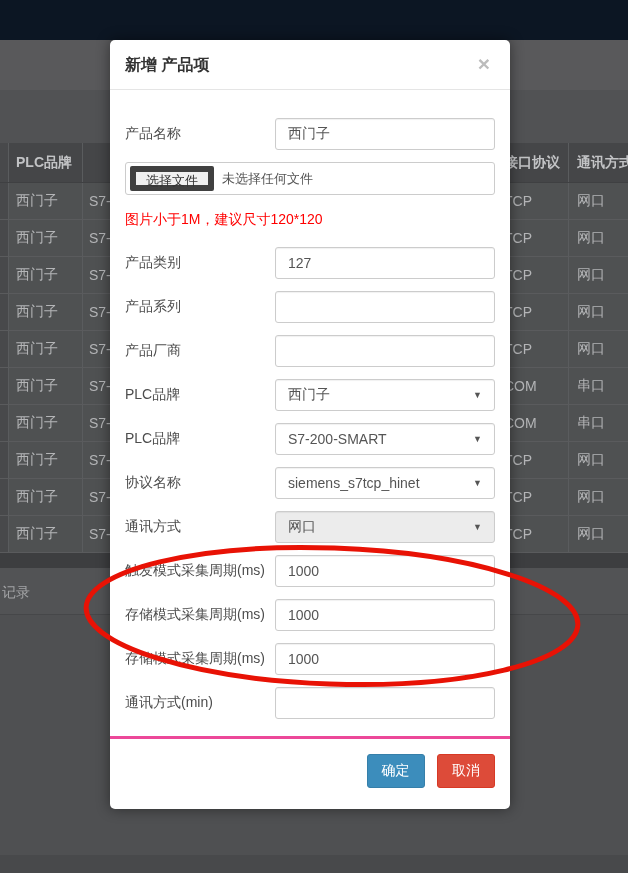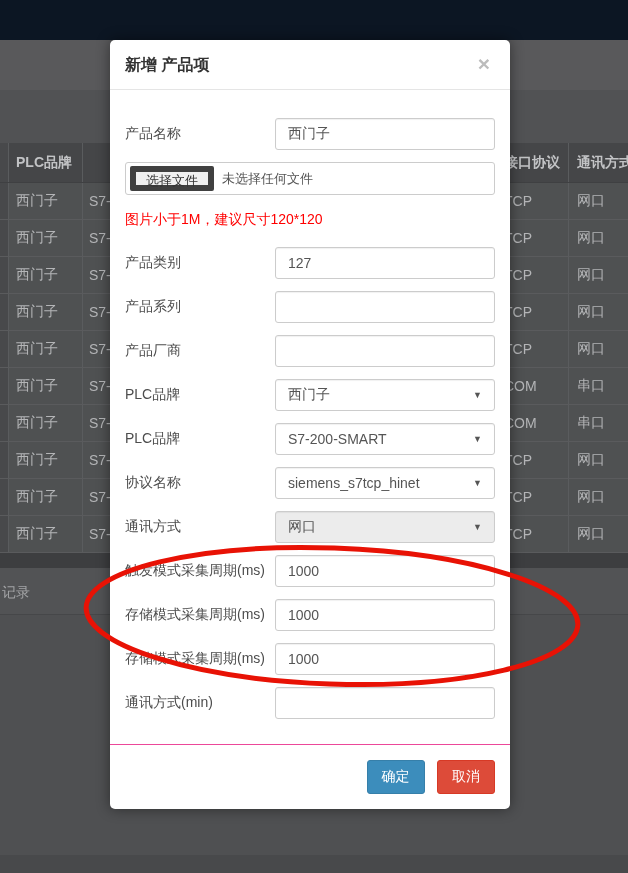--- a/index.html
+++ b/index.html
@@ -50,22 +50,22 @@
   .select .caret{margin-left:auto;font-size:9px;color:#555;}
   .select.disabled{background:#ececec;}
   .file-col{flex:1;}
   .file-box{height:33px;border:1px solid #ccc;border-radius:3px;display:flex;
             align-items:center;padding-left:4px;box-sizing:border-box;}
   .file-btn{height:25px;border:6px solid #404040;background:#f0f0f0;border-radius:2px;
             font-size:13px;color:#333;padding:0 10px;cursor:pointer;
             font-family:"Liberation Sans",sans-serif;}
   .file-status{margin-left:8px;font-size:13px;color:#555;}
   .hint{margin-top:16px;height:20px;color:#ff0000;font-size:14px;}
-  .m-footer{position:absolute;left:0;right:0;bottom:0;height:65px;box-sizing:border-box;
-            border-top:1px solid #ec4899;padding:15px;text-align:right;}
+  .m-footer{position:absolute;left:0;right:0;bottom:0;height:73px;box-sizing:border-box;
+            border-top:3px solid #ec4899;padding:15px;text-align:right;}
   .btn{display:inline-block;padding:7px 14px;font-size:14px;border-radius:3px;color:#fff;
        border:1px solid transparent;cursor:pointer;font-family:"Liberation Sans",sans-serif;}
   .btn-confirm{background:#3c8dbc;border-color:#367fa9;}
   .btn-cancel{background:#dd4b39;border-color:#d73925;margin-left:8px;}
 
   
   .annot{position:absolute;left:0;top:0;width:628px;height:873px;z-index:20;pointer-events:none;}
 </style>
 </head>
 <body>

